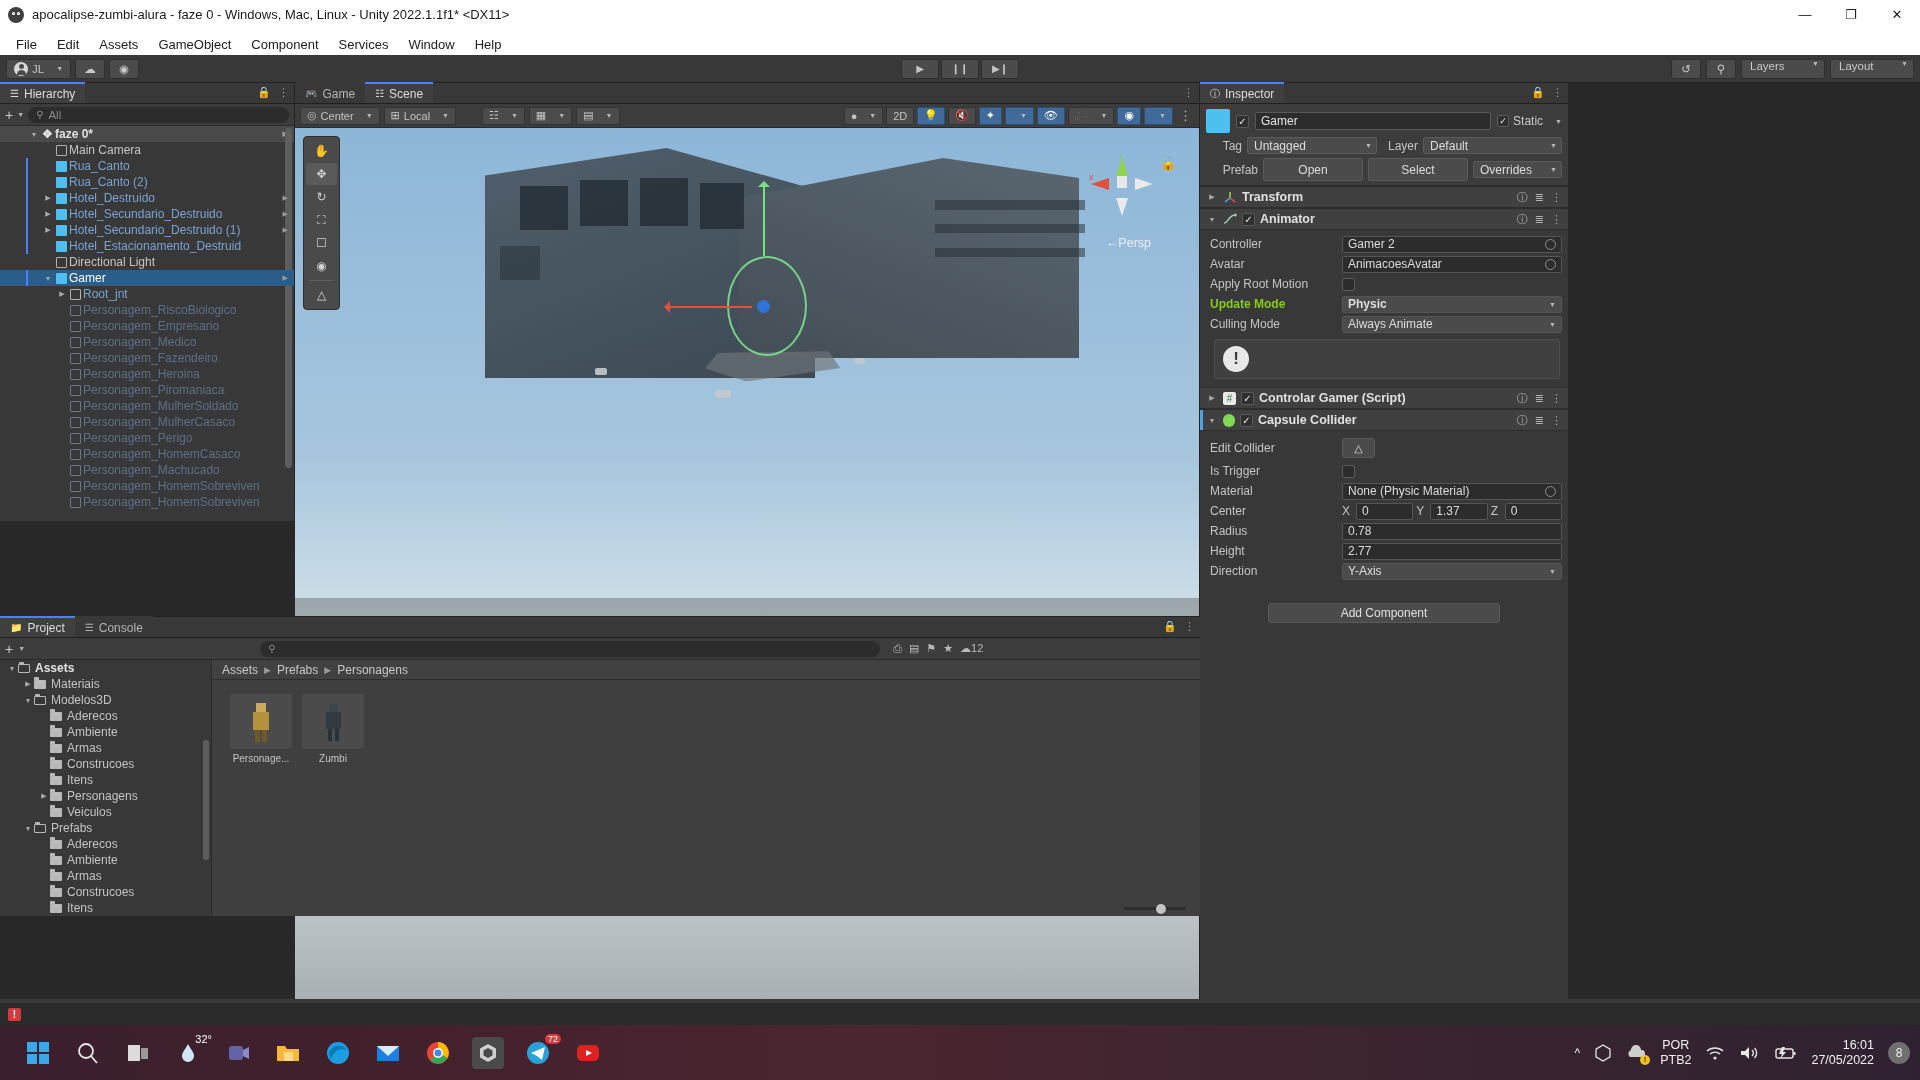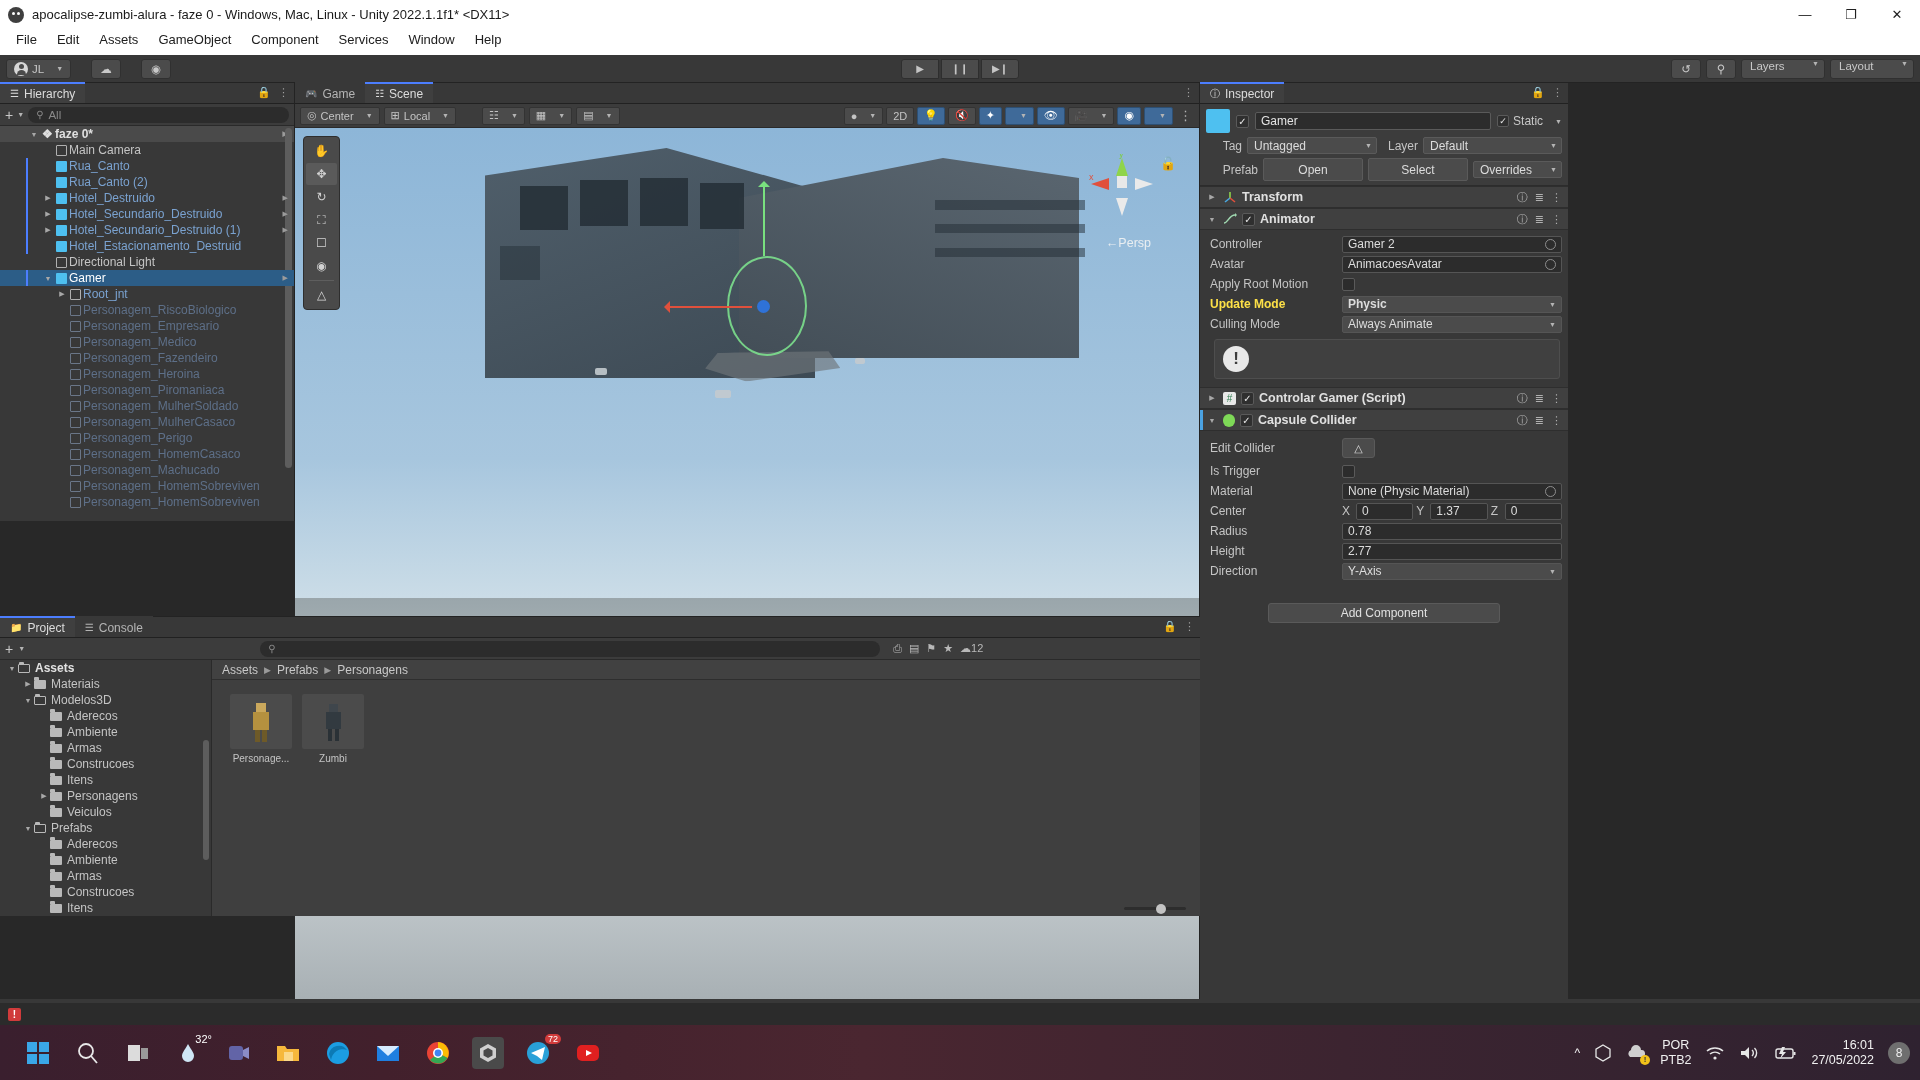--- a/index.html
+++ b/index.html
@@ -30,31 +30,31 @@
   .win-logo::after { right: 4px; }
   .title-text { white-space: nowrap; }
   .win-btns { position: absolute; right: 0; top: 0; height: 29px; display: flex; }
   .win-btn {
     width: 46px; height: 29px; display: flex; align-items: center; justify-content: center;
     color: #202020; font-size: 13px;
   }
 
   
   .menubar {
-    height: 26px; background: #ffffff; display: flex; align-items: flex-start;
+    height: 26px; background: #ffffff; display: flex; align-items: flex-end;
     padding-left: 6px; color: #202020; font-size: 13px;
   }
   .menubar .mi { padding: 3px 10px; white-space: nowrap; }
 
   
   .toolbar {
     height: 28px; background: #383838; display: flex; align-items: center;
     padding: 0 6px; border-bottom: 1px solid #232323; position: relative;
   }
-  .tb-group { display: flex; align-items: flex-start; gap: 20px; }
+  .tb-group { display: flex; align-items: flex-start; gap: 4px; }
   .tb-btn {
     height: 20px; background: #4b4b4b; border: 1px solid #303030; border-radius: 3px;
     display: flex; align-items: center; justify-content: center; gap: 4px;
     padding: 0 7px; color: #c8c8c8; font-size: 11.5px;
   }
   .tb-btn.sq { width: 30px; padding: 0; }
   .avatar-c {
     width: 14px; height: 14px; border-radius: 50%; background: #d8d8d8; position: relative;
   }
   .avatar-c::before {
@@ -308,21 +308,21 @@
     height: 22px; background: #404040; display: flex; align-items: center; gap: 5px;
     padding: 0 6px; border-top: 1px solid #2e2e2e; border-bottom: 1px solid #2e2e2e;
     position: relative;
   }
   .comp-title { font-size: 12.5px; font-weight: bold; color: #e0e0e0; }
   .comp-right { position: absolute; right: 6px; display: flex; gap: 7px; align-items: center;
                 color: #b0b0b0; font-size: 11px; }
   .comp-body { background: #383838; padding: 4px 0 6px; }
   .fld { display: flex; align-items: center; height: 20px; padding: 0 6px 0 10px; }
   .fld .lbl { width: 132px; flex: none; }
-  .fld .lbl.bold { font-weight: bold; color: #fde047; }
+  .fld .lbl.bold { font-weight: bold; color: #84cc16; }
   .val-field {
     flex: 1; height: 17px; background: #2c2c2c; border: 1px solid #555; border-radius: 2px;
     color: #dcdcdc; font-size: 12px; display: flex; align-items: center; padding: 0 5px;
     justify-content: space-between;
   }
   .val-field.grayed { background: #4b4b4b; }
   .obj-dot { width: 11px; height: 11px; border-radius: 50%; border: 1.4px solid #8d8d8d; flex:none;}
   .axis-group { flex: 1; display: flex; align-items: center; gap: 3px; }
   .axis-lbl { color: #c4c4c4; font-size: 12px; width: 11px; }
   .axis-in {

